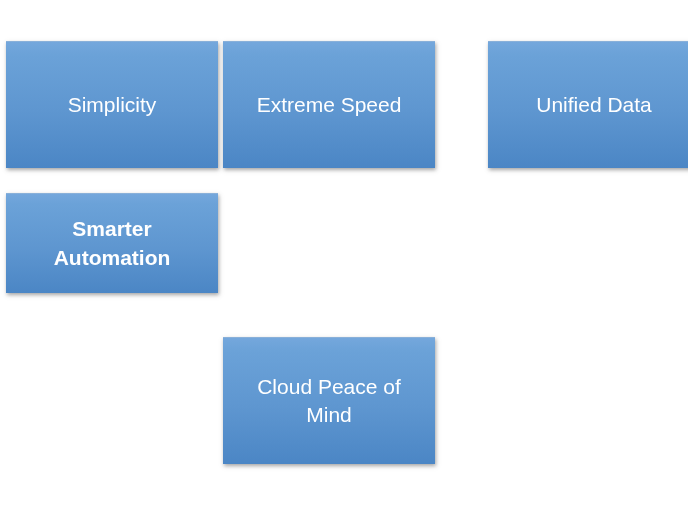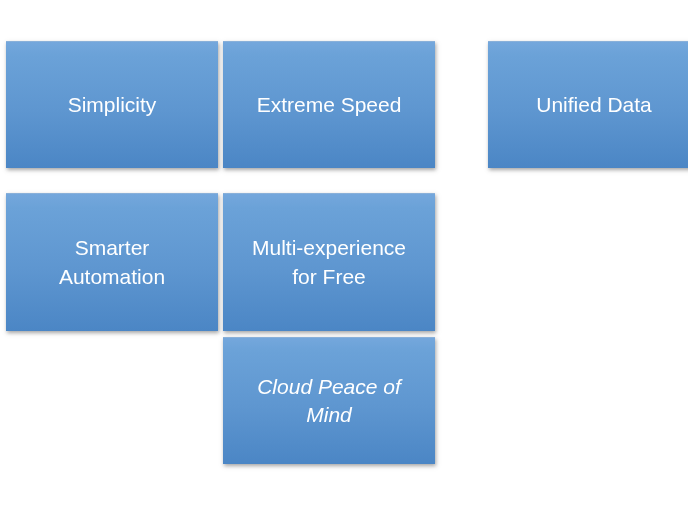--- a/index.html
+++ b/index.html
@@ -31,22 +31,22 @@
     box-sizing: border-box;
   }
   .box-label {
     white-space: pre-line;
     padding: 0 10px;
   }
   .c1 { left: 6px; text-align: center; }
   .c2 { left: 223px; }
   .c3 { left: 488px; text-align: right; }
   .r1 { top: 41px;  height: 127px; }
-  .r2 { top: 193px; height: 138px; }
-  .r3 { top: 337px; height: 127px; font-style: italic; }
+  .r2 { top: 193px; height: 100px; font-weight: bold; }
+  .r3 { top: 337px; height: 127px; }
 </style>
 </head>
 <body>
 
 <div class="canvas">
 
   <div class="box r1 c1">
     <span class="box-label">Simplicity</span>
   </div>
 
@@ -56,24 +56,20 @@
 
   <div class="box r1 c3">
     <span class="box-label">Unified Data</span>
   </div>
 
   <div class="box r2 c1">
     <span class="box-label">Smarter
 Automation</span>
   </div>
 
-  <div class="box r2 c2">
-    <span class="box-label">Multi-experience
-for Free</span>
-  </div>
 
 
   <div class="box r3 c2">
     <span class="box-label">Cloud Peace of
 Mind</span>
   </div>
 
 </div>
 
 </body></html>

